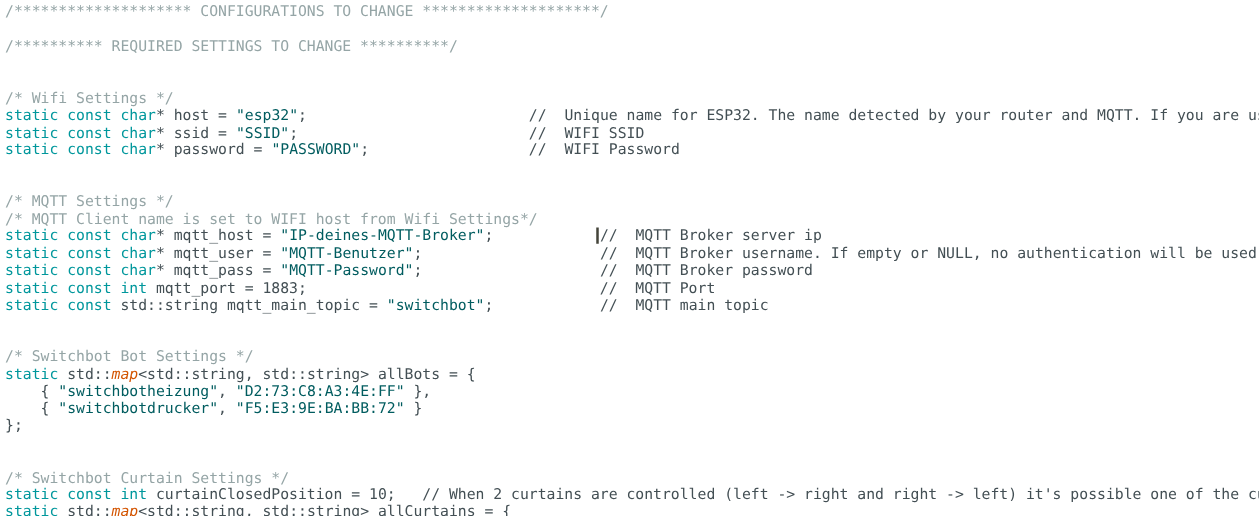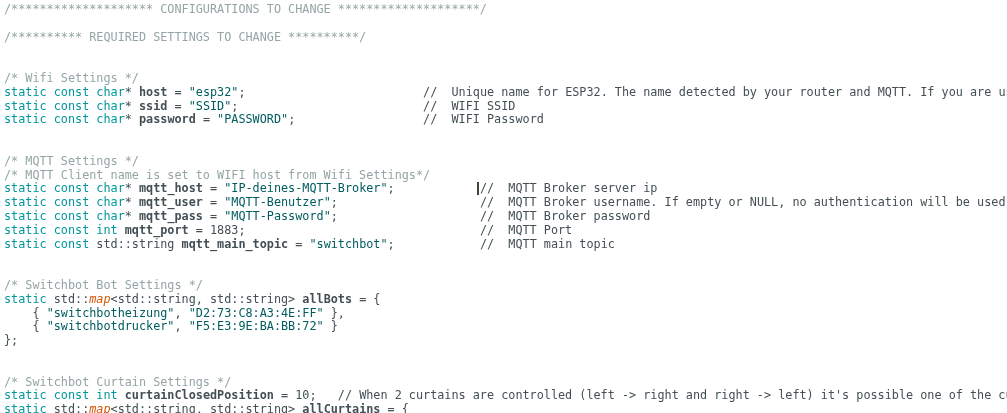--- a/index.html
+++ b/index.html
@@ -21,21 +21,21 @@
     line-height: 13.8px;
     white-space: pre;
   }
   .ln { height: 13.8px; white-space: pre; }
   .kw  { color: #00979C; }          
   .fn  { color: #D35400; font-style: italic; }          
   .str { color: #005C5F; }          
   .cmt { color: #95A5A6; }          
   .lc  { color: #434F54; }          
   .p   { color: #434F54; }          
-  .v   { color: #434F54; font-weight: bold; }  
+  .v   { color: #434F54; font-weight: normal; }  
   .caret {
     position: absolute;
     width: 1.5px; height: 13px;
     background: #44443a;
   }
 </style>
 </head>
 <body>
 
 <div class="editor">

